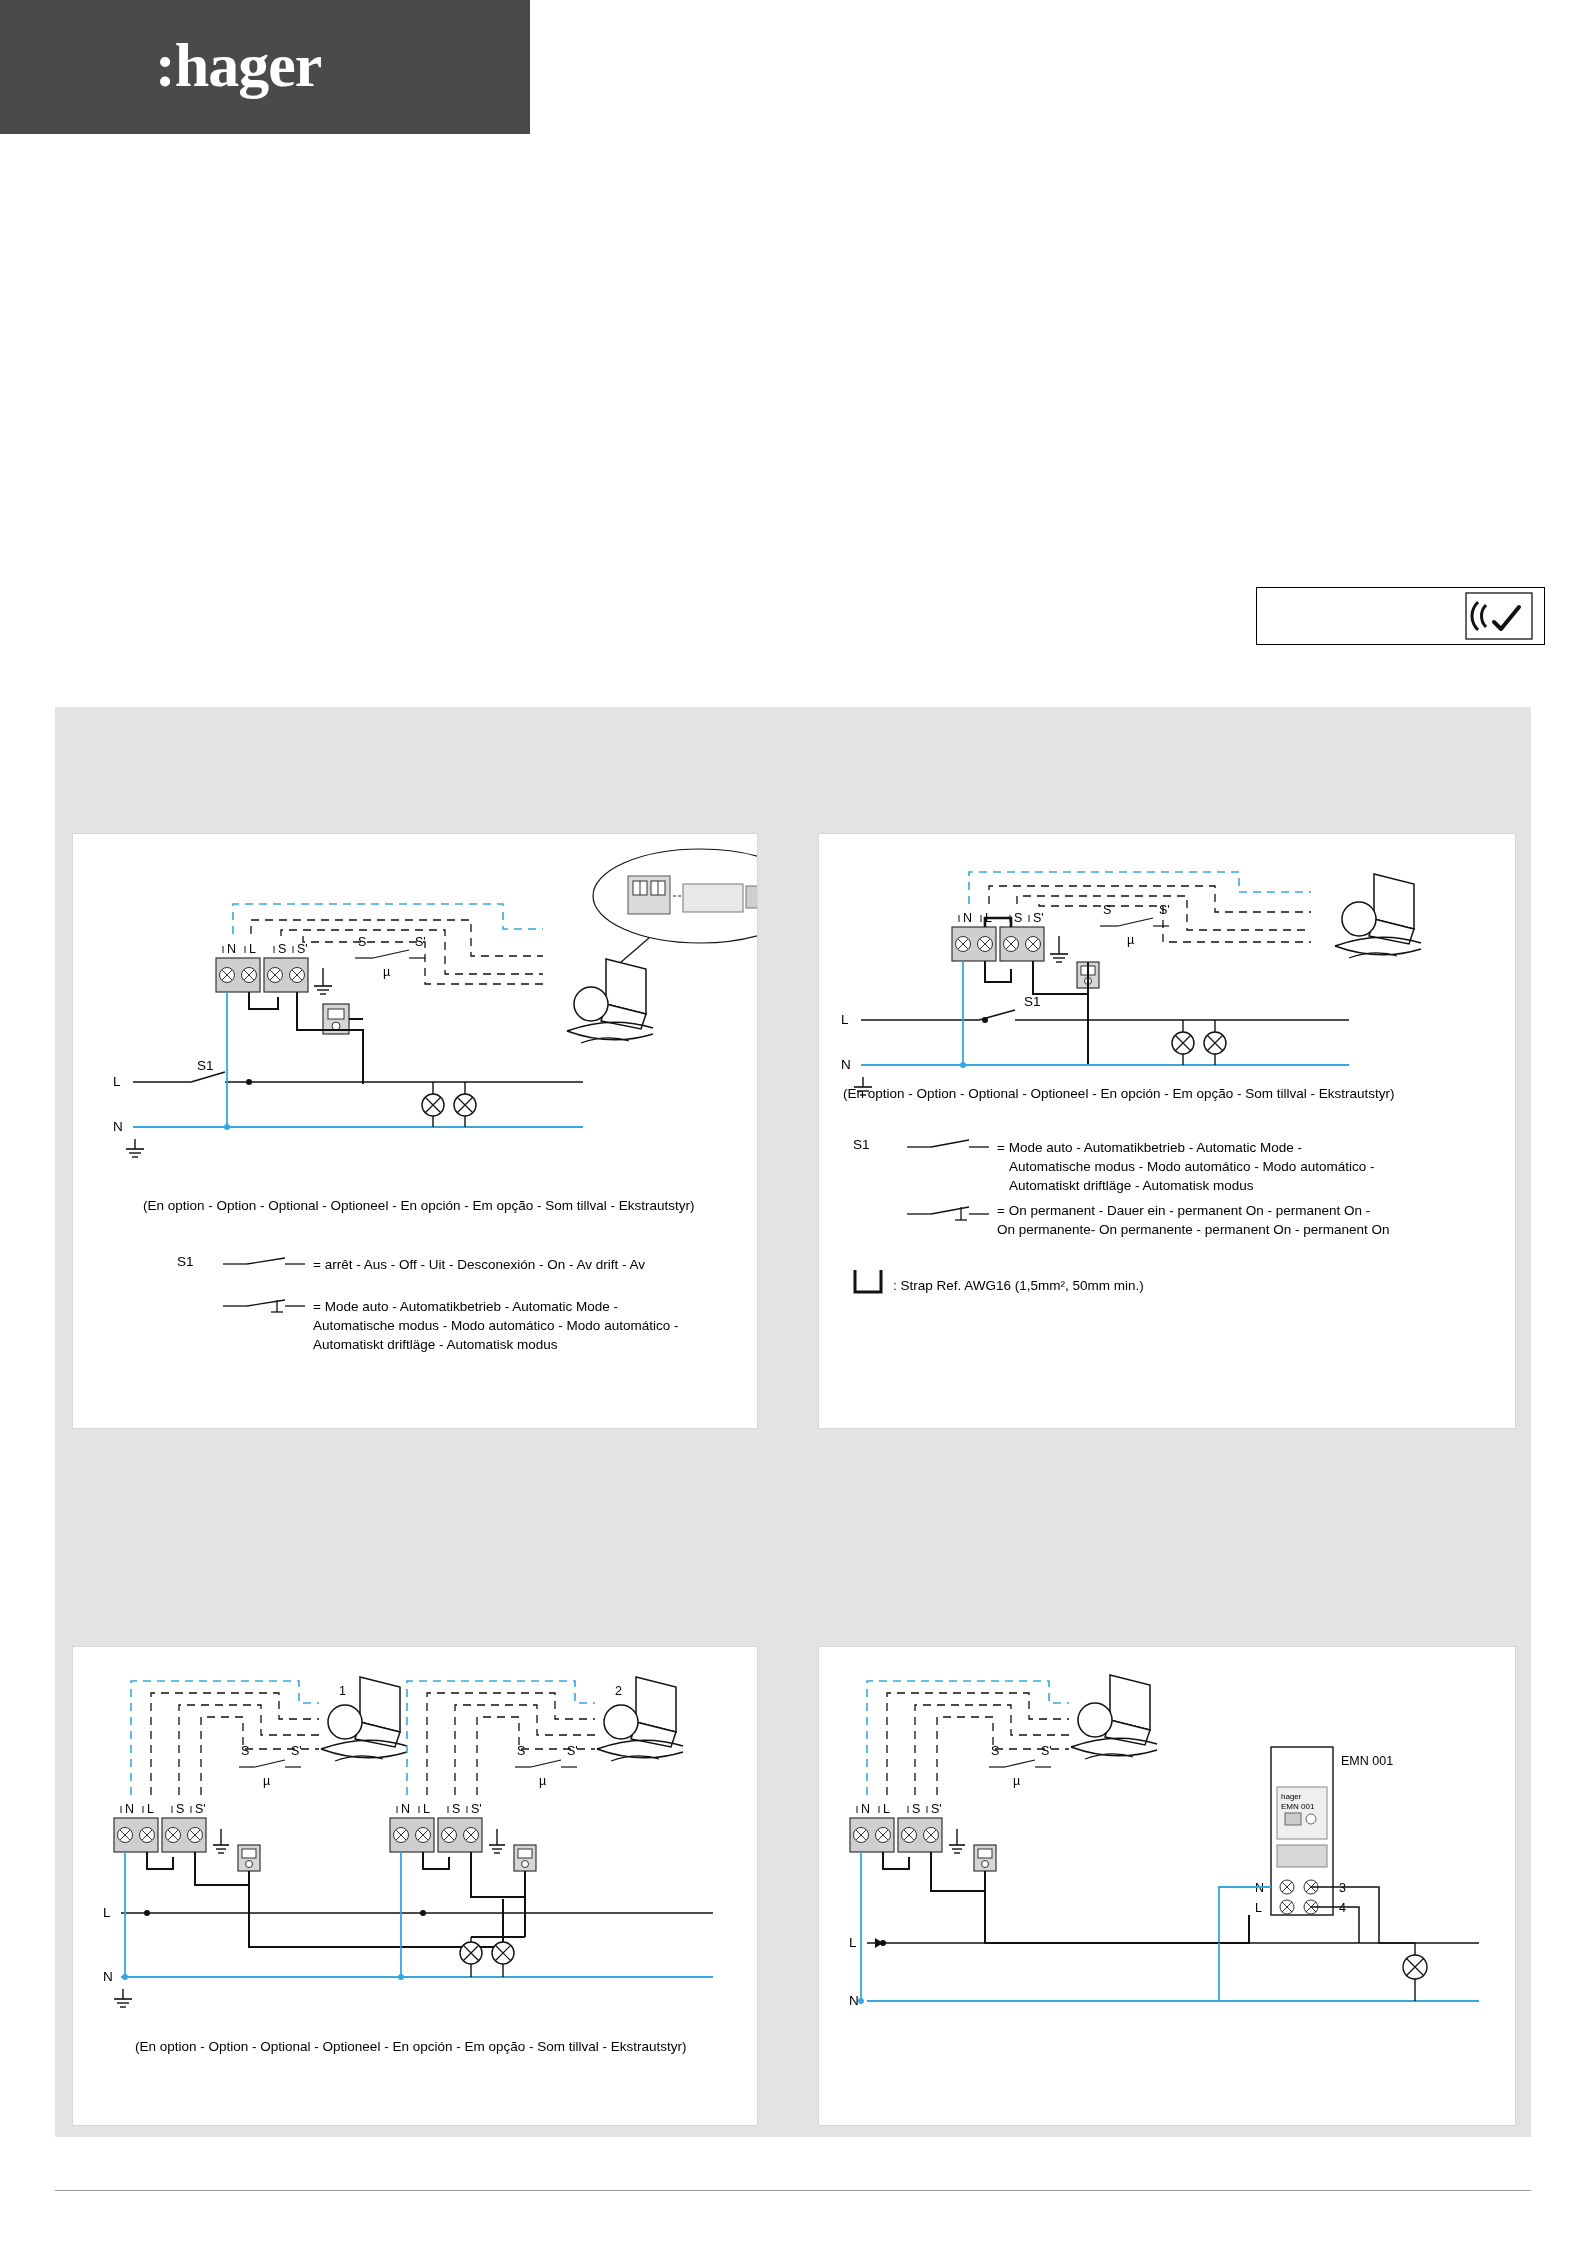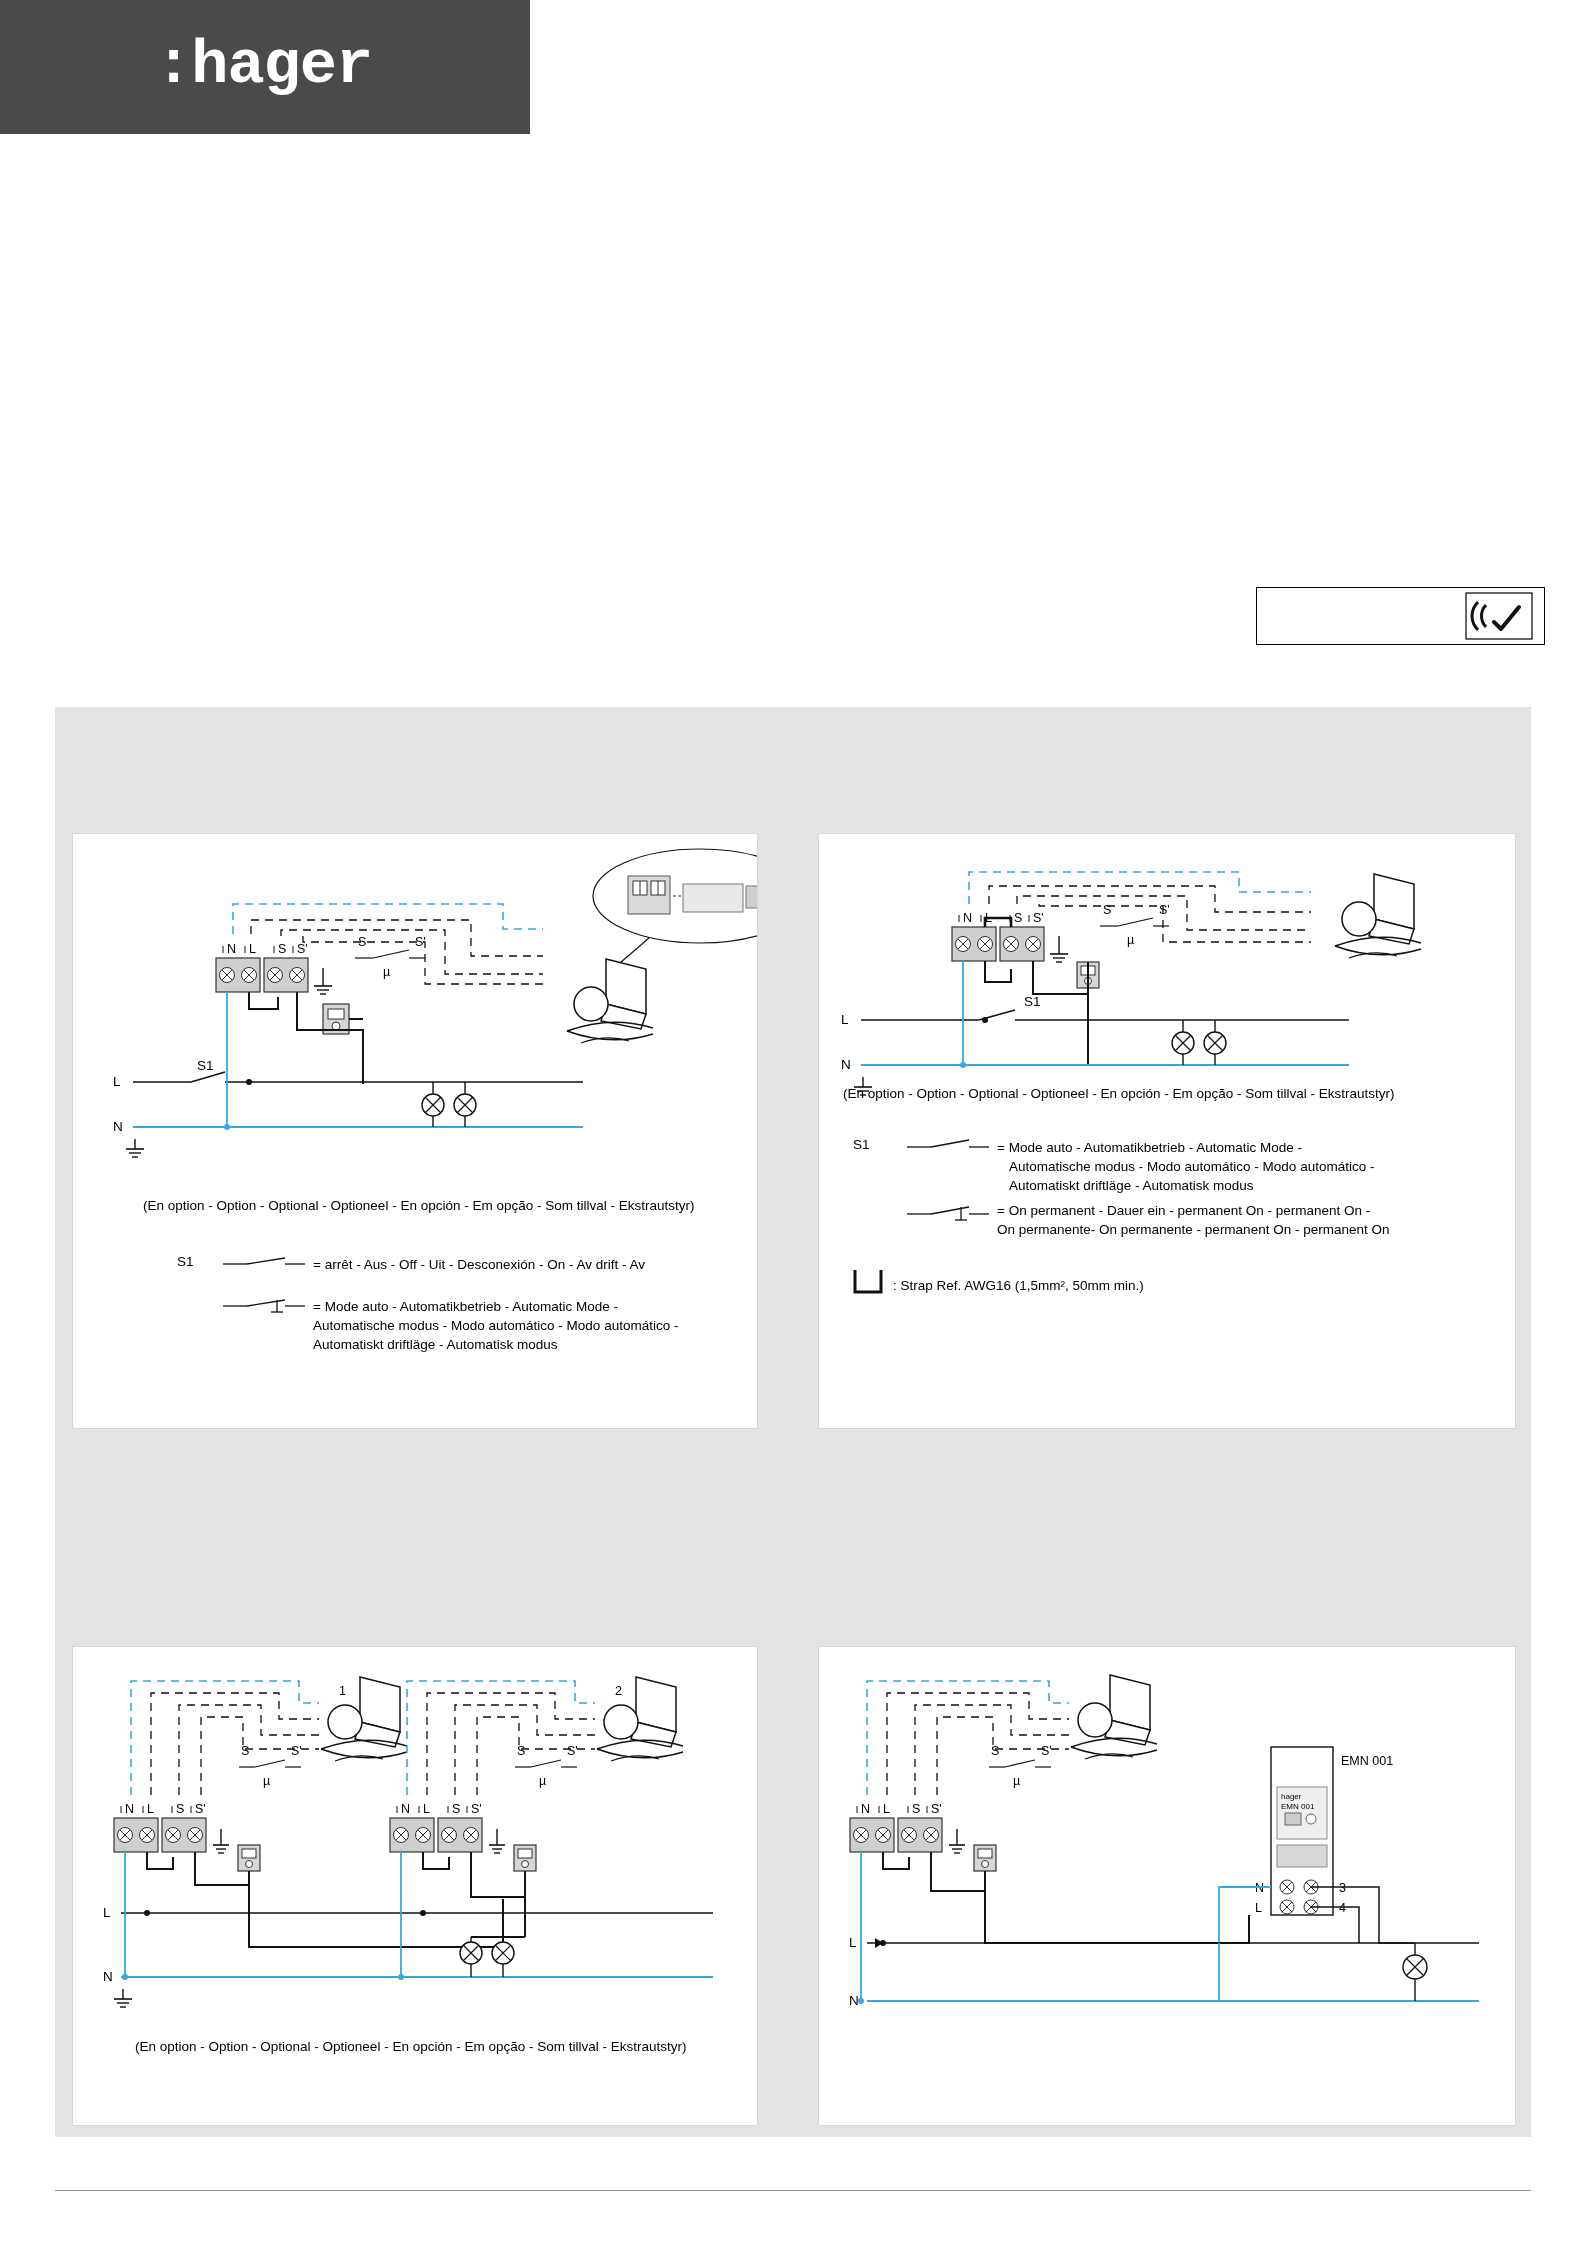--- a/index.html
+++ b/index.html
@@ -1,18 +1,18 @@
 <!DOCTYPE html>
 <html><head>
 <meta charset="utf-8">
 <style>
   html,body{margin:0;padding:0;background:#ffffff;}
   body{width:1587px;height:2245px;position:relative;font-family:"Liberation Sans",sans-serif;color:#000;}
   .logo-bar{position:absolute;left:0;top:0;width:530px;height:134px;background:#4a4a4a;}
-  .logo-text{position:absolute;left:155px;top:30px;font-size:62px;font-weight:bold;color:#ffffff;letter-spacing:-1px;font-family:Liberation Mono, monospace;}
+  .logo-text{position:absolute;left:155px;top:30px;font-size:62px;font-weight:bold;color:#ffffff;letter-spacing:-1px;font-family:Liberation Serif, serif;}
   .rcm-box{position:absolute;left:1256px;top:587px;width:287px;height:56px;border:1px solid #000;background:#fff;}
   .rcm-mark{position:absolute;right:10px;top:4px;width:70px;height:48px;}
   .grey-panel{position:absolute;left:55px;top:707px;width:1476px;height:1430px;background:#e3e3e3;}
   .diagram-card{position:absolute;background:#ffffff;border:1px solid #d6d6d6;}
   .card1{left:72px;top:833px;width:684px;height:594px;}
   .card2{left:818px;top:833px;width:696px;height:594px;}
   .card3{left:72px;top:1646px;width:684px;height:478px;}
   .card4{left:818px;top:1646px;width:696px;height:478px;}
   .footline{position:absolute;left:55px;top:2190px;width:1476px;height:1px;background:#9a9a9a;}
 

